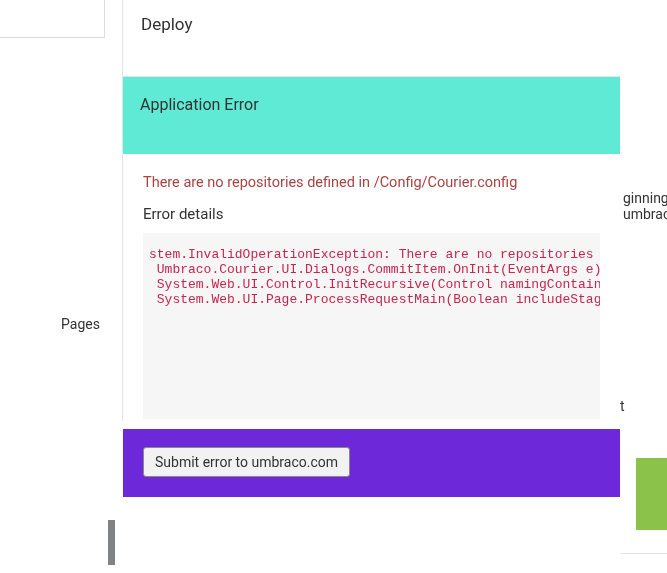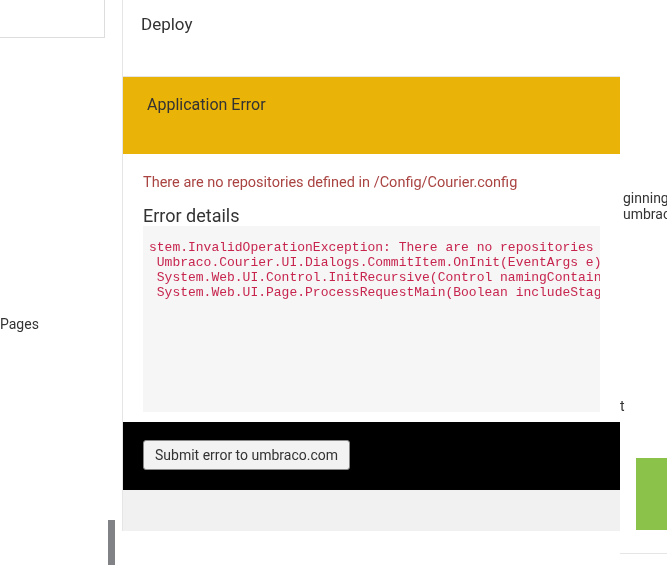--- a/index.html
+++ b/index.html
@@ -1,78 +1,78 @@
 <!DOCTYPE html>
 <html><head>
   <meta charset="utf-8">
   <style>
     * { box-sizing: border-box; margin: 0; padding: 0; }
     body { font-family: -apple-system, BlinkMacSystemFont, "Segoe UI", Roboto, Helvetica, Arial, sans-serif; background: #fff; width: 667px; height: 573px; overflow: hidden; position: relative; }
 
     
-    .left-col { position: absolute; left: 0; top: 0; bottom: 0; width: 115px; }
+    .left-col { position: absolute; left: 0; top: 0; bottom: 0; width: 115px; text-align: right; }
     .left-box {
       position: absolute;
       top: 0; left: -20px; width: 125px; height: 38px;
       border: 1px solid #ddd; border-left: none; border-top: none;
       background: #fff;
     }
     .left-label {
       position: absolute; top: 316px; left: 0; width: 100px;
       font-size: 14px; color: #333;
       font-weight: 400;
     }
     .left-handle {
       position: absolute; left: 108px; top: 520px; width: 7px; height: 45px;
       background: #808285;
     }
 
     
     .main {
-      position: absolute; left: 122px; top: 0; width: 498px; height: 531px;
+      position: absolute; left: 122px; top: 0; width: 498px; height: 421px;
       border-left: 1px solid #e5e5e5;
       background: #f1f1f1;
     }
     .header {
       background: #fff;
       border-bottom: 1px solid #e5e5e5;
       padding: 14px 18px 42px 18px;
     }
     .header h1 { font-size: 17px; font-weight: 400; color: #333; }
     .subheader {
-      background: #eab308;
-      padding: 18px 20px 40px 24px;
+      background: #5eead4;
+      padding: 18px 20px 40px 17px;
     }
     .subheader h2 { font-size: 16px; font-weight: 400; color: #333; }
     .content {
       background: #fff;
       padding: 20px 20px 10px 20px;
     }
     .err-title {
       color: #a94442; font-size: 14.5px; font-weight: 400; margin-bottom: 14px;
     }
     .err-sub {
-      color: #333; font-size: 18px; font-weight: 400; 
+      color: #333; font-size: 15px; font-weight: 400; margin-bottom: 10px;
     }
     .stack-wrap {
       background: #f6f6f6;
       padding: 2px;
       overflow-x: auto;
       overflow-y: hidden;
     }
     .stack {
       font-family: "Courier New", Courier, monospace;
       font-size: 13px;
       color: #c7254e;
       white-space: pre;
       padding: 12px 4px 110px 4px;
       width: 1100px;
     }
     .below {
-      background: #000000;
+      background: #6d28d9;
       padding: 18px 20px 20px 20px;
     }
     .submit-btn {
       background: #f2f2f2;
       border: 1px solid #888;
       border-radius: 3px;
       color: #333;
       font-size: 14px; font-family: inherit;
       padding: 6px 11px;
       cursor: pointer;

